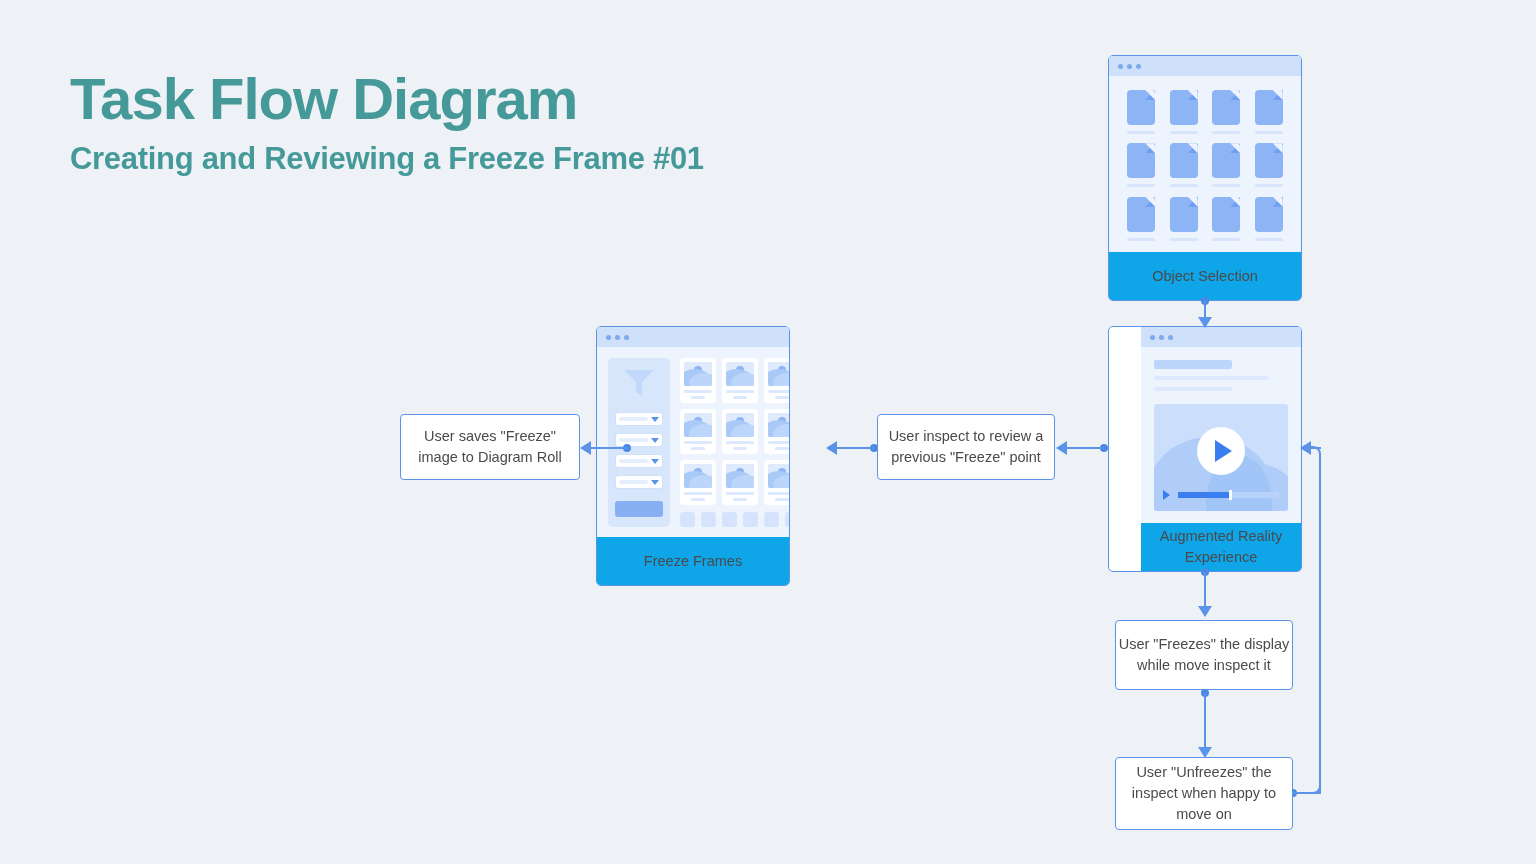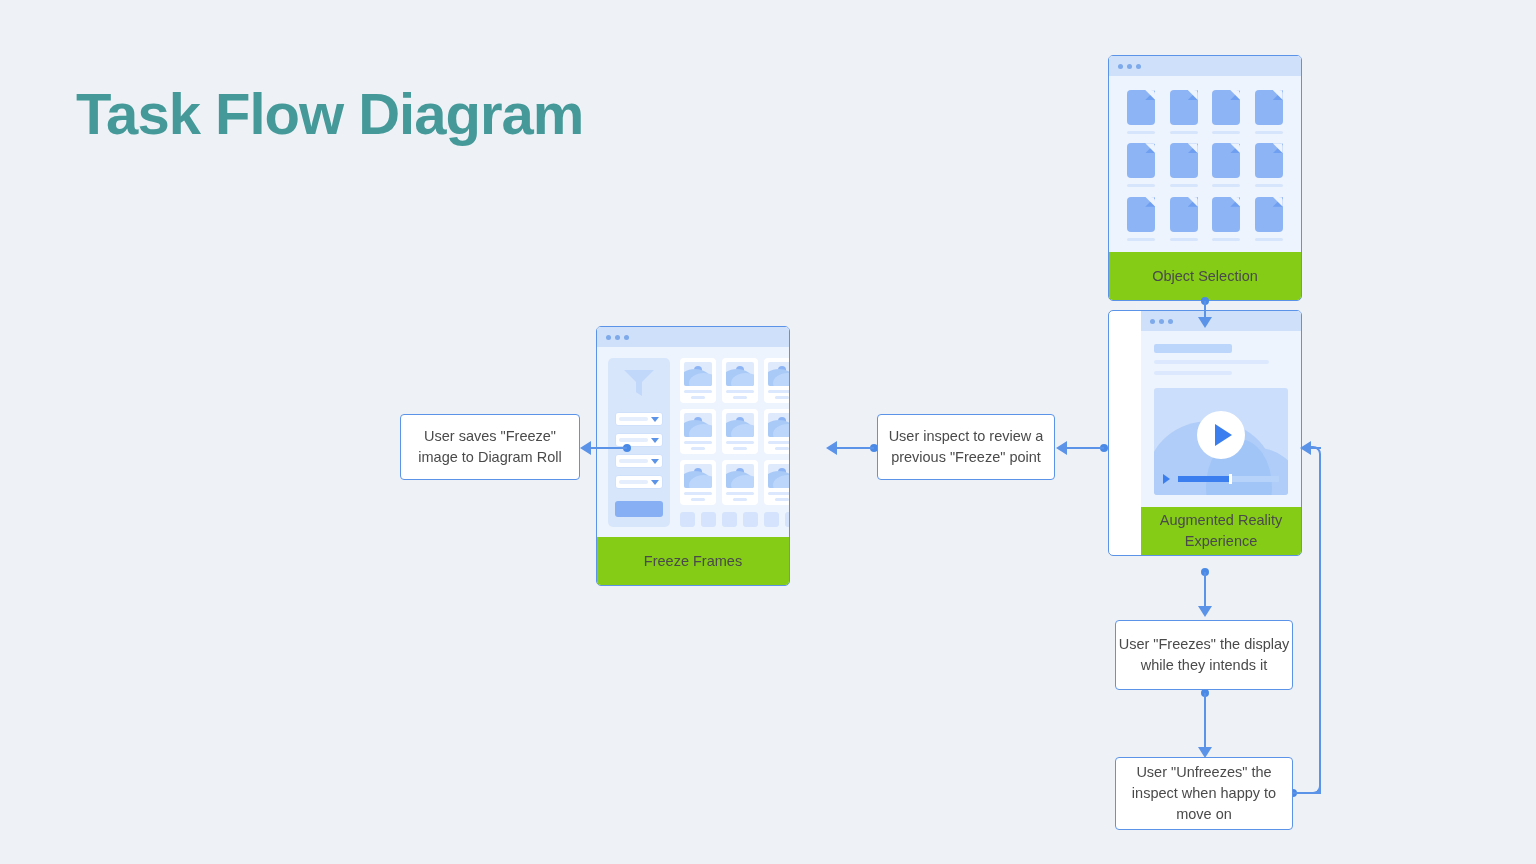--- a/index.html
+++ b/index.html
@@ -5,21 +5,21 @@
   * { box-sizing: border-box; margin: 0; padding: 0; }
   html, body {
     width: 1536px; height: 864px;
     background: #eef2f7;
     font-family: "Liberation Sans", sans-serif;
     overflow: hidden;
   }
   #stage { position: relative; width: 1536px; height: 864px; }
 
   
-  .title-block { position: absolute; left: 76px; top: 68px; margin-top: 15px; }
+  .title-block { position: absolute; left: 70px; top: 68px; }
   .title {
     font-size: 58px; font-weight: bold; color: #459a99;
     letter-spacing: -1px; line-height: 1.08;
   }
   .subtitle {
     font-size: 31px; font-weight: bold; color: #459a99;
     letter-spacing: -0.3px; margin-top: 10px;
   }
 
   
@@ -31,21 +31,21 @@
     overflow: hidden;
     display: flex; flex-direction: column;
   }
   .card-body { flex: 1; background: #eef4fd; display: flex; flex-direction: column; }
   .titlebar {
     height: 20px; background: #cfe0fb; flex: none;
     display: flex; align-items: center; gap: 4px; padding-left: 9px;
   }
   .dot { width: 5px; height: 5px; border-radius: 50%; background: #7ea9ea; }
   .card-label {
-    flex: none; background: #84cc16; color: #4a4a4a;
+    flex: none; background: #0ea5e9; color: #4a4a4a;
     font-size: 14.5px; text-align: center;
     display: flex; align-items: center; justify-content: center;
     line-height: 1.42; padding: 6px 4px;
   }
 
   
   .obj-grid {
     flex: 1; display: grid;
     grid-template-columns: repeat(4, 1fr);
     grid-template-rows: repeat(3, 1fr);
@@ -184,20 +184,21 @@
     background: transparent;
   }
 </style>
 </head>
 <body>
 
 <div id="stage">
 
   <div class="title-block">
     <div class="title">Task Flow Diagram</div>
+    <div class="subtitle">Creating and Reviewing a Freeze Frame #01</div>
   </div>
 
   <div class="card" style="left:1108px; top:55px; width:194px; height:246px;">
     <div class="card-body">
       <div class="titlebar">
         <span class="dot"></span>
         <span class="dot"></span>
         <span class="dot"></span>
       </div>
       <div class="obj-grid">
@@ -247,21 +248,21 @@
           </div>
         <div class="obj-cell">
             <div class="doc-icon"></div>
             <div class="doc-cap"></div>
           </div>
       </div>
     </div>
     <div class="card-label" style="height:48px;">Object Selection</div>
   </div>
 
-  <div class="card" style="left:1108px; top:310px; width:194px; height:246px;padding-left:32px;">
+  <div class="card" style="left:1108px; top:326px; width:194px; height:246px;padding-left:32px;">
     <div class="card-body">
       <div class="titlebar">
         <span class="dot"></span>
         <span class="dot"></span>
         <span class="dot"></span>
       </div>
       <div class="ar-inner">
         <div class="bar-head"></div>
         <div class="bar-line" style="width:86%;"></div>
         <div class="bar-line" style="width:58%;"></div>
@@ -453,21 +454,21 @@
   <div class="pbox" style="left:877px; top:414px; width:178px; height:66px;">
     <div>
       <span>User inspect to review a</span>
       <span>previous "Freeze" point</span>
     </div>
   </div>
 
   <div class="pbox" style="left:1115px; top:620px; width:178px; height:70px;">
     <div>
       <span>User "Freezes" the display</span>
-      <span>while they intends it</span>
+      <span>while move inspect it</span>
     </div>
   </div>
 
   <div class="pbox" style="left:1115px; top:757px; width:178px; height:73px;">
     <div>
       <span>User "Unfreezes" the</span>
       <span>inspect when happy to</span>
       <span>move on</span>
     </div>
   </div>

